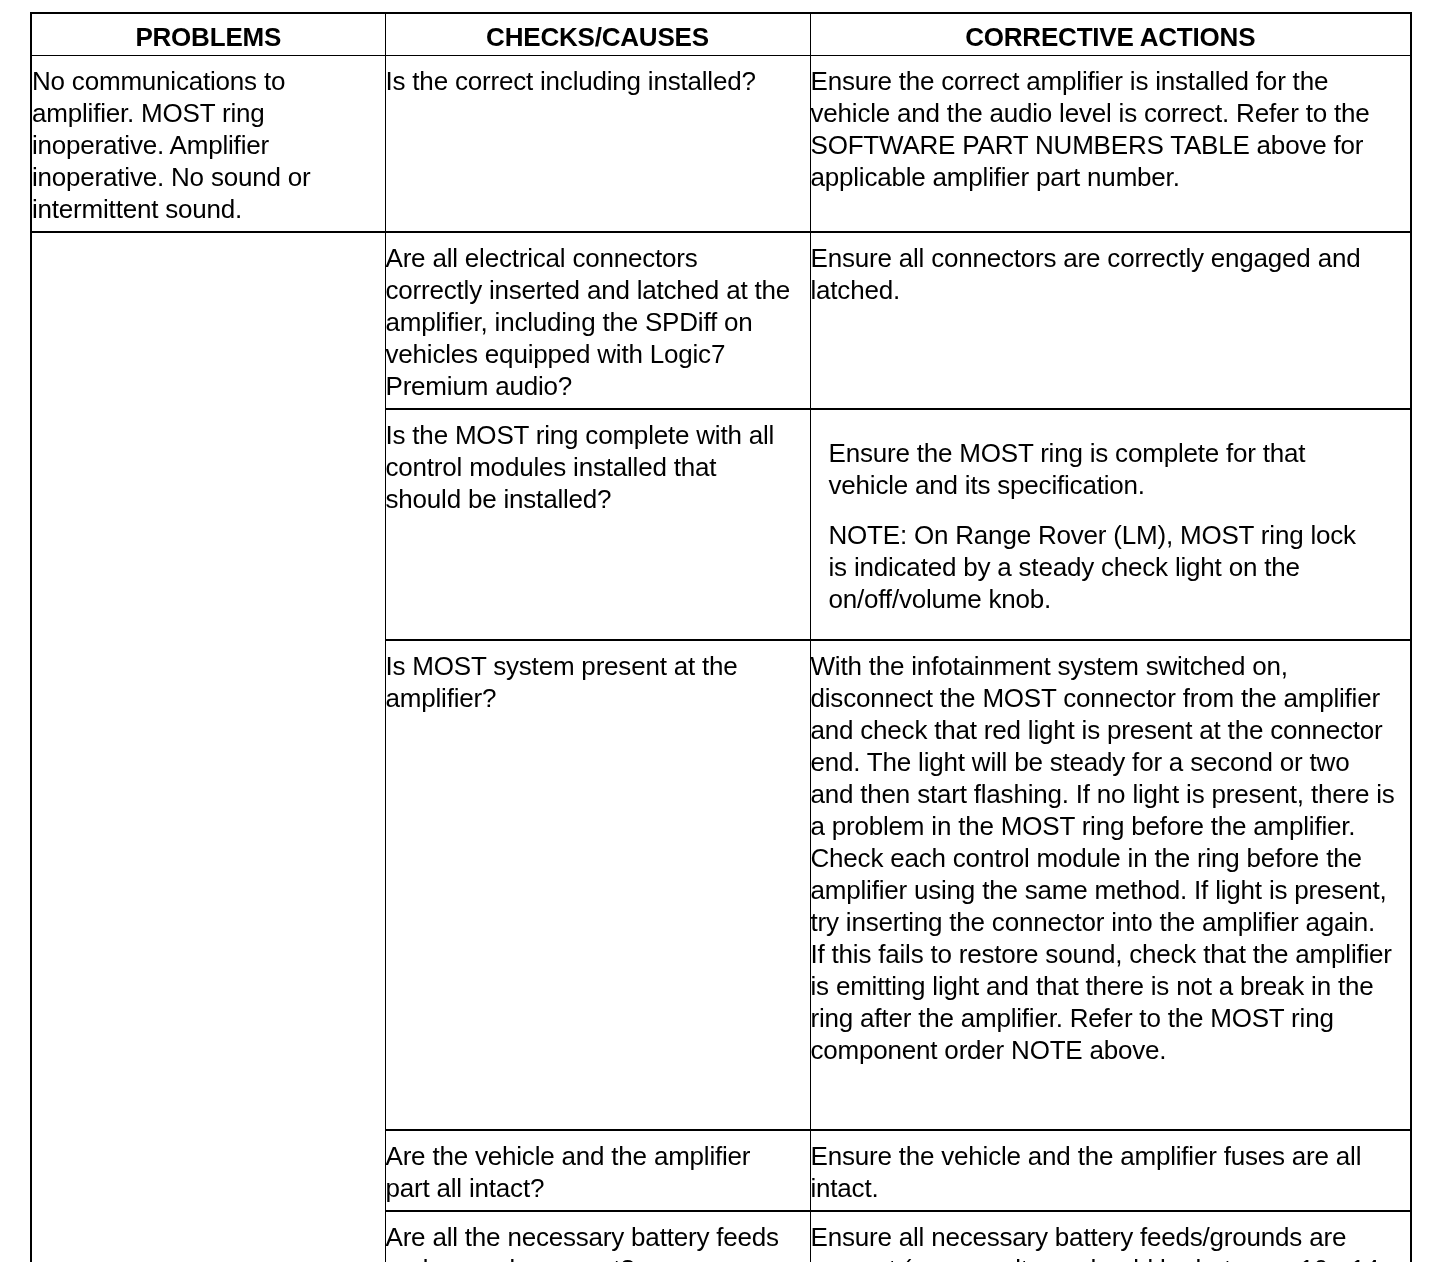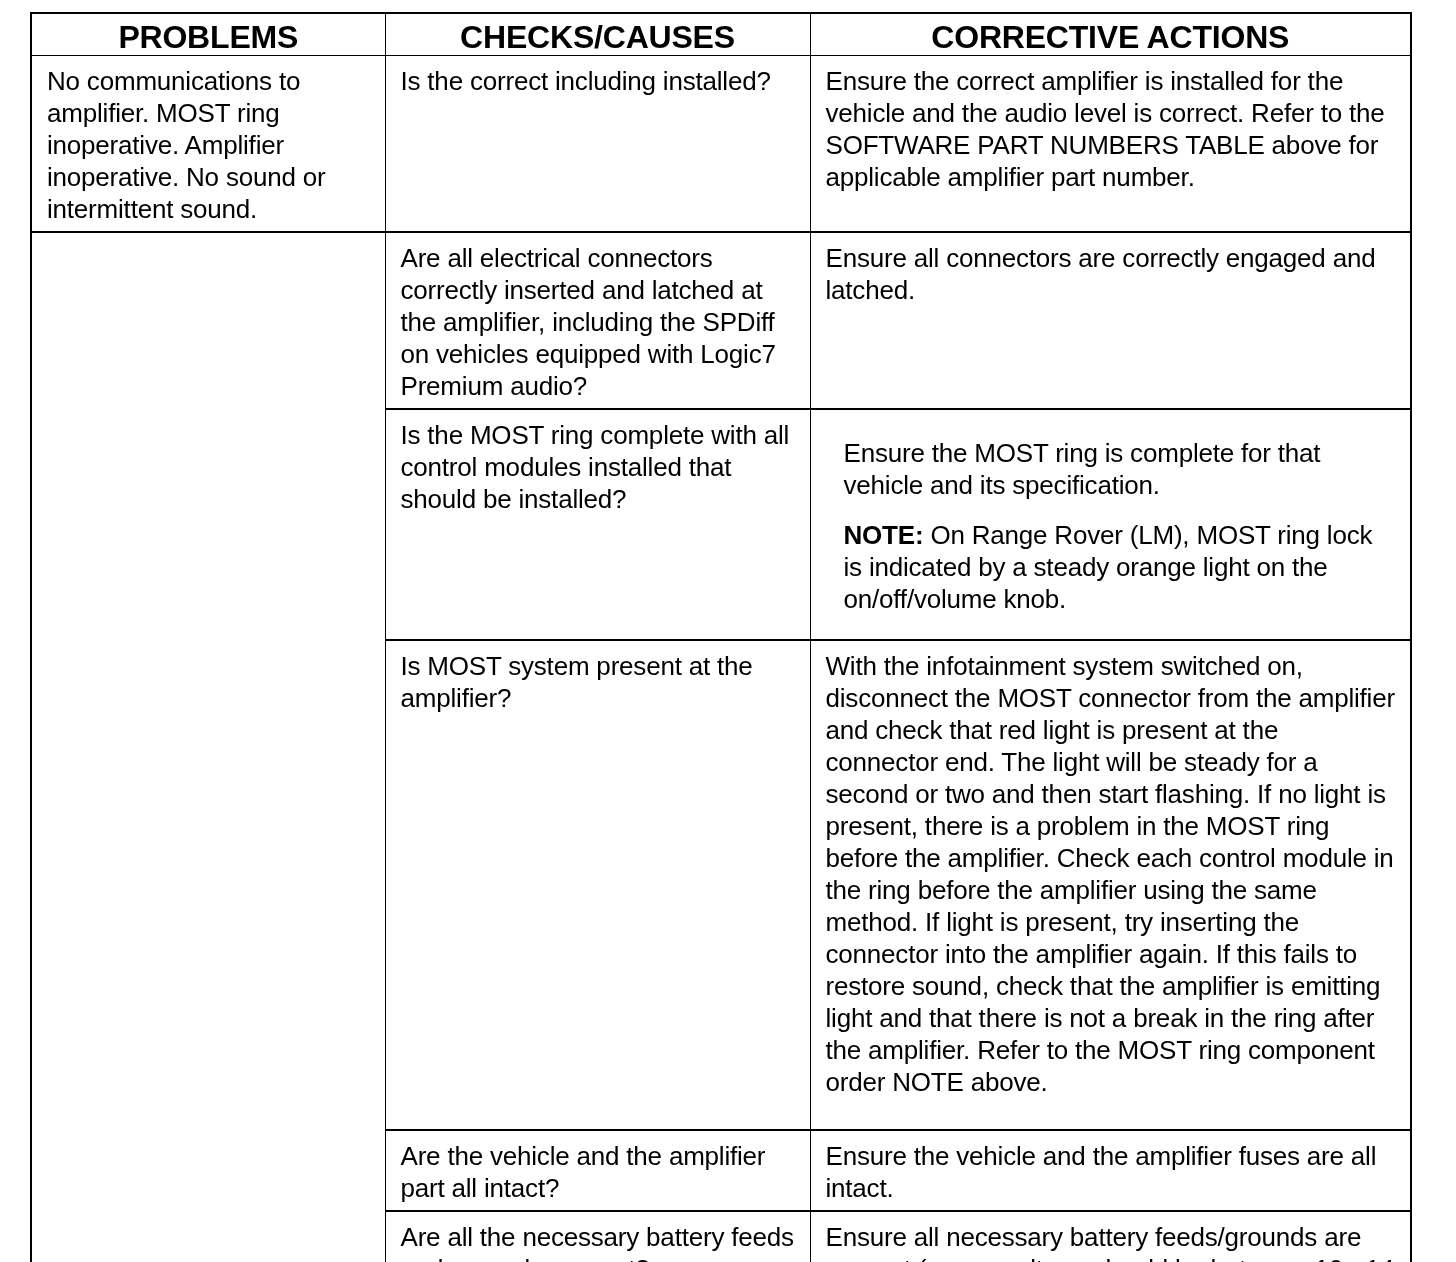--- a/index.html
+++ b/index.html
@@ -26,38 +26,38 @@
     table.diag col.c1 { width: 354px; }
     table.diag col.c2 { width: 425px; }
     table.diag col.c3 { width: 601px; }
     table.diag th,
     table.diag td {
       border: 1.5px solid #000;
       vertical-align: top;
       text-align: left;
       font-size: 26px;
       line-height: 32px;
-      padding: 9px 14px 6px 15px;
+      padding: 9px 14px 6px 0;
       letter-spacing: -0.2px;
     }
     table.diag th {
       font-weight: bold;
       text-align: center;
-      font-size: 32px;
+      font-size: 26px;
       line-height: 30px;
       padding: 8px 8px 3px 8px;
       height: 29px;
     }
     table.diag td p {
       margin: 18px;
     }
     table.diag td p + p {
       margin-top: 8px;
     }
-    .note-label { font-weight: bold; }
+    .note-label { font-weight: normal; }
     tr.r1 td { height: 153px; }
     tr.r2 td { height: 152px; }
     tr.r3 td { height: 163px; }
     tr.r4 td { height: 473px; }
     tr.r5 td { height: 58px; }
     tr.r6 td { height: 90px; }
     tr.r2 td, tr.r3 td, tr.r4 td, tr.r5 td, tr.r6 td { border-top-width: 2px; }
   </style>
 </head>
 <body>
@@ -83,21 +83,21 @@
     </tr>
     <tr class="r2">
       <td rowspan="5"></td>
       <td>Are all electrical connectors correctly inserted and latched at the amplifier, including the SPDiff on vehicles equipped with Logic7 Premium audio?</td>
       <td>Ensure all connectors are correctly engaged and latched.</td>
     </tr>
     <tr class="r3">
       <td>Is the MOST ring complete with all control modules installed that should be installed?</td>
       <td>
         <p>Ensure the MOST ring is complete for that vehicle and its specification.</p>
-        <p><span class="note-label">NOTE:</span><span> On Range Rover (LM), MOST ring lock is indicated by a steady orange light on the on/off/volume knob.</span></p>
+        <p><span class="note-label">NOTE:</span><span> On Range Rover (LM), MOST ring lock is indicated by a steady check light on the on/off/volume knob.</span></p>
       </td>
     </tr>
     <tr class="r4">
       <td>Is MOST system present at the amplifier?</td>
       <td>With the infotainment system switched on, disconnect the MOST connector from the amplifier and check that red light is present at the connector end. The light will be steady for a second or two and then start flashing. If no light is present, there is a problem in the MOST ring before the amplifier. Check each control module in the ring before the amplifier using the same method. If light is present, try inserting the connector into the amplifier again. If this fails to restore sound, check that the amplifier is emitting light and that there is not a break in the ring after the amplifier. Refer to the MOST ring component order NOTE above.</td>
     </tr>
     <tr class="r5">
       <td>Are the vehicle and the amplifier part all intact?</td>
       <td>Ensure the vehicle and the amplifier fuses are all intact.</td>
     </tr>

